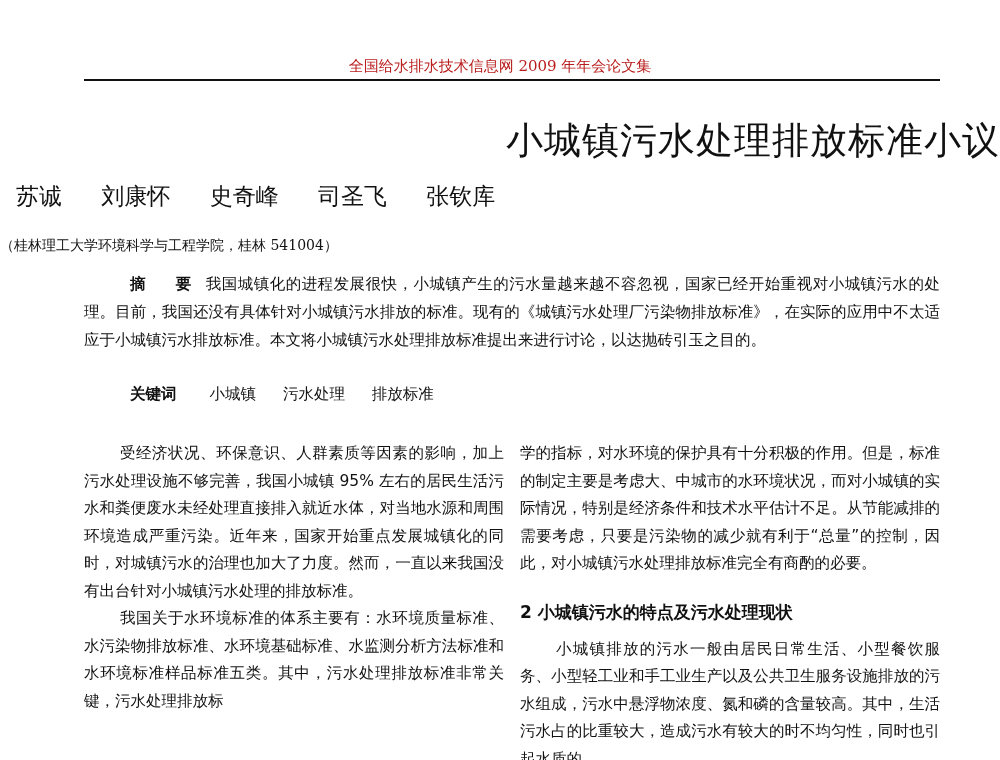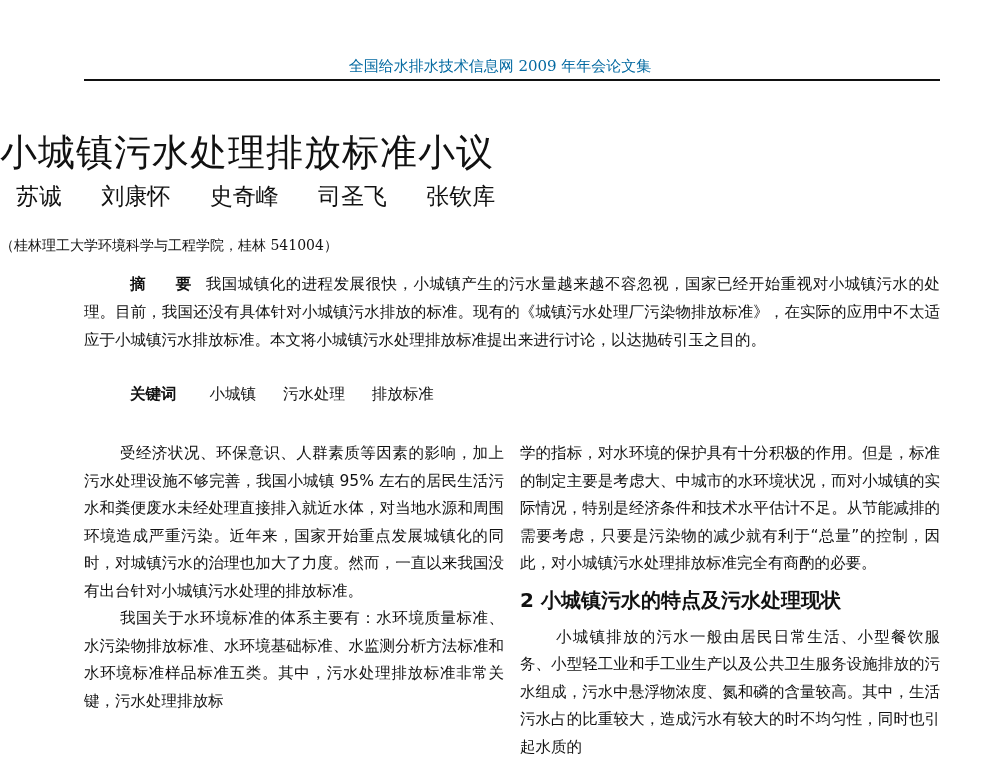--- a/index.html
+++ b/index.html
@@ -3,30 +3,30 @@
   <meta charset="utf-8">
   <style>
     html, body { margin: 0; padding: 0; background: #ffffff; }
     body {
       width: 1000px; height: 760px; overflow: hidden; position: relative;
       font-family: "DejaVu Sans", sans-serif; color: #111;
     }
     .running-head {
       position: absolute; left: 0; width: 1000px; top: 57px;
       text-align: center; font-size: 15px; letter-spacing: 0px;
-      font-family: "DejaVu Serif", serif; color: #0369a1;
+      font-family: "DejaVu Serif", serif; color: #b91c1c;
     }
     .head-rule {
       position: absolute; left: 84px; width: 856px; top: 79px;
       height: 2px; background: #111;
     }
     .title {
       position: absolute; left: 0; width: 1000px; top: 116px;
-      text-align: left; font-size: 37px; letter-spacing: 1px;
-      font-family: Liberation Sans, sans-serif; color: #111; margin-top: 12px;
+      text-align: right; font-size: 37px; letter-spacing: 1px;
+      font-family: Liberation Sans, sans-serif; color: #111;
     }
     .authors {
       position: absolute; left: 0; width: 904px; top: 181px;
       font-size: 23px; word-spacing: 0;
     }
     .authors span { margin: 0 16px; }
     .affil {
       position: absolute; left: 0; width: 1000px; top: 237px;
       text-align: left; font-size: 14px; font-family: "DejaVu Serif", serif;
     }
@@ -46,21 +46,21 @@
     .col {
       position: absolute; top: 440px; width: 420px;
       font-size: 15.5px; line-height: 27.5px;
       text-align: justify;
     }
     .col.left { left: 84px; }
     .col.right { left: 520px; }
     .col p { margin: 0; text-indent: 36px; }
     .col p.noindent { text-indent: 0; }
     .col h2 {
-      font-size: 20px; font-weight: bold; margin: 8px 0 10px 0;
+      font-size: 17px; font-weight: bold; margin: 20px 0 10px 0;
       line-height: 28px;
     }
   </style>
 </head>
 <body>
 
 <div class="running-head">全国给水排水技术信息网 2009 年年会论文集</div>
 <div class="head-rule"></div>
 
 <div class="title">小城镇污水处理排放标准小议</div>

